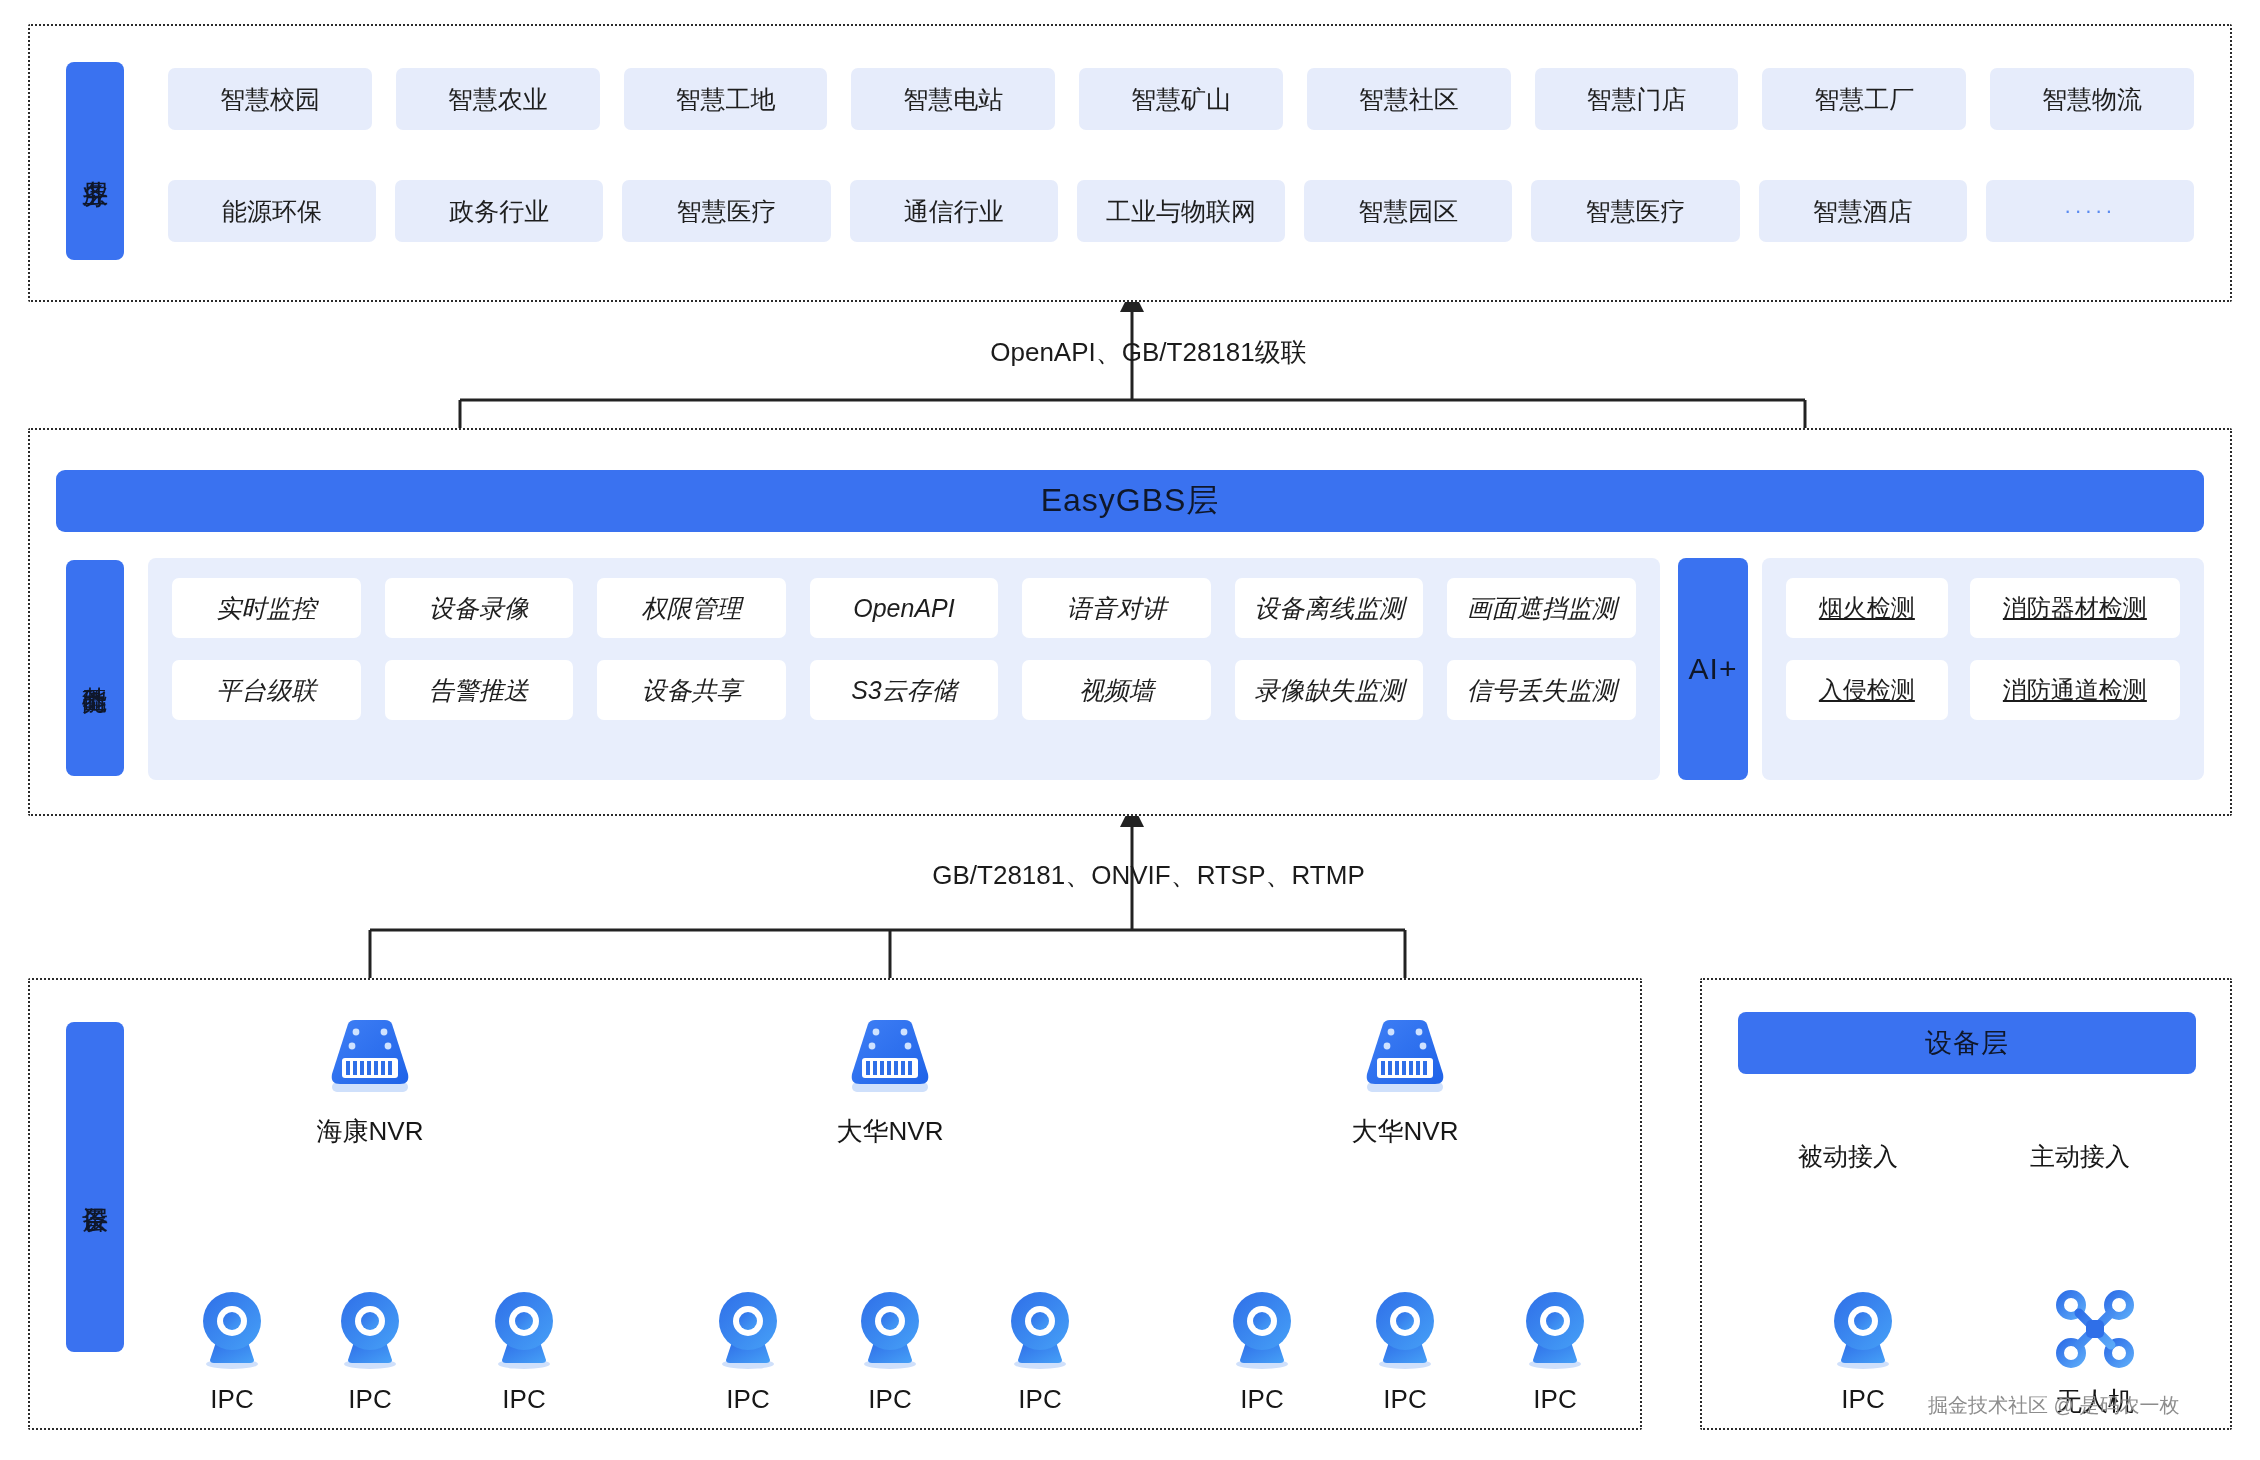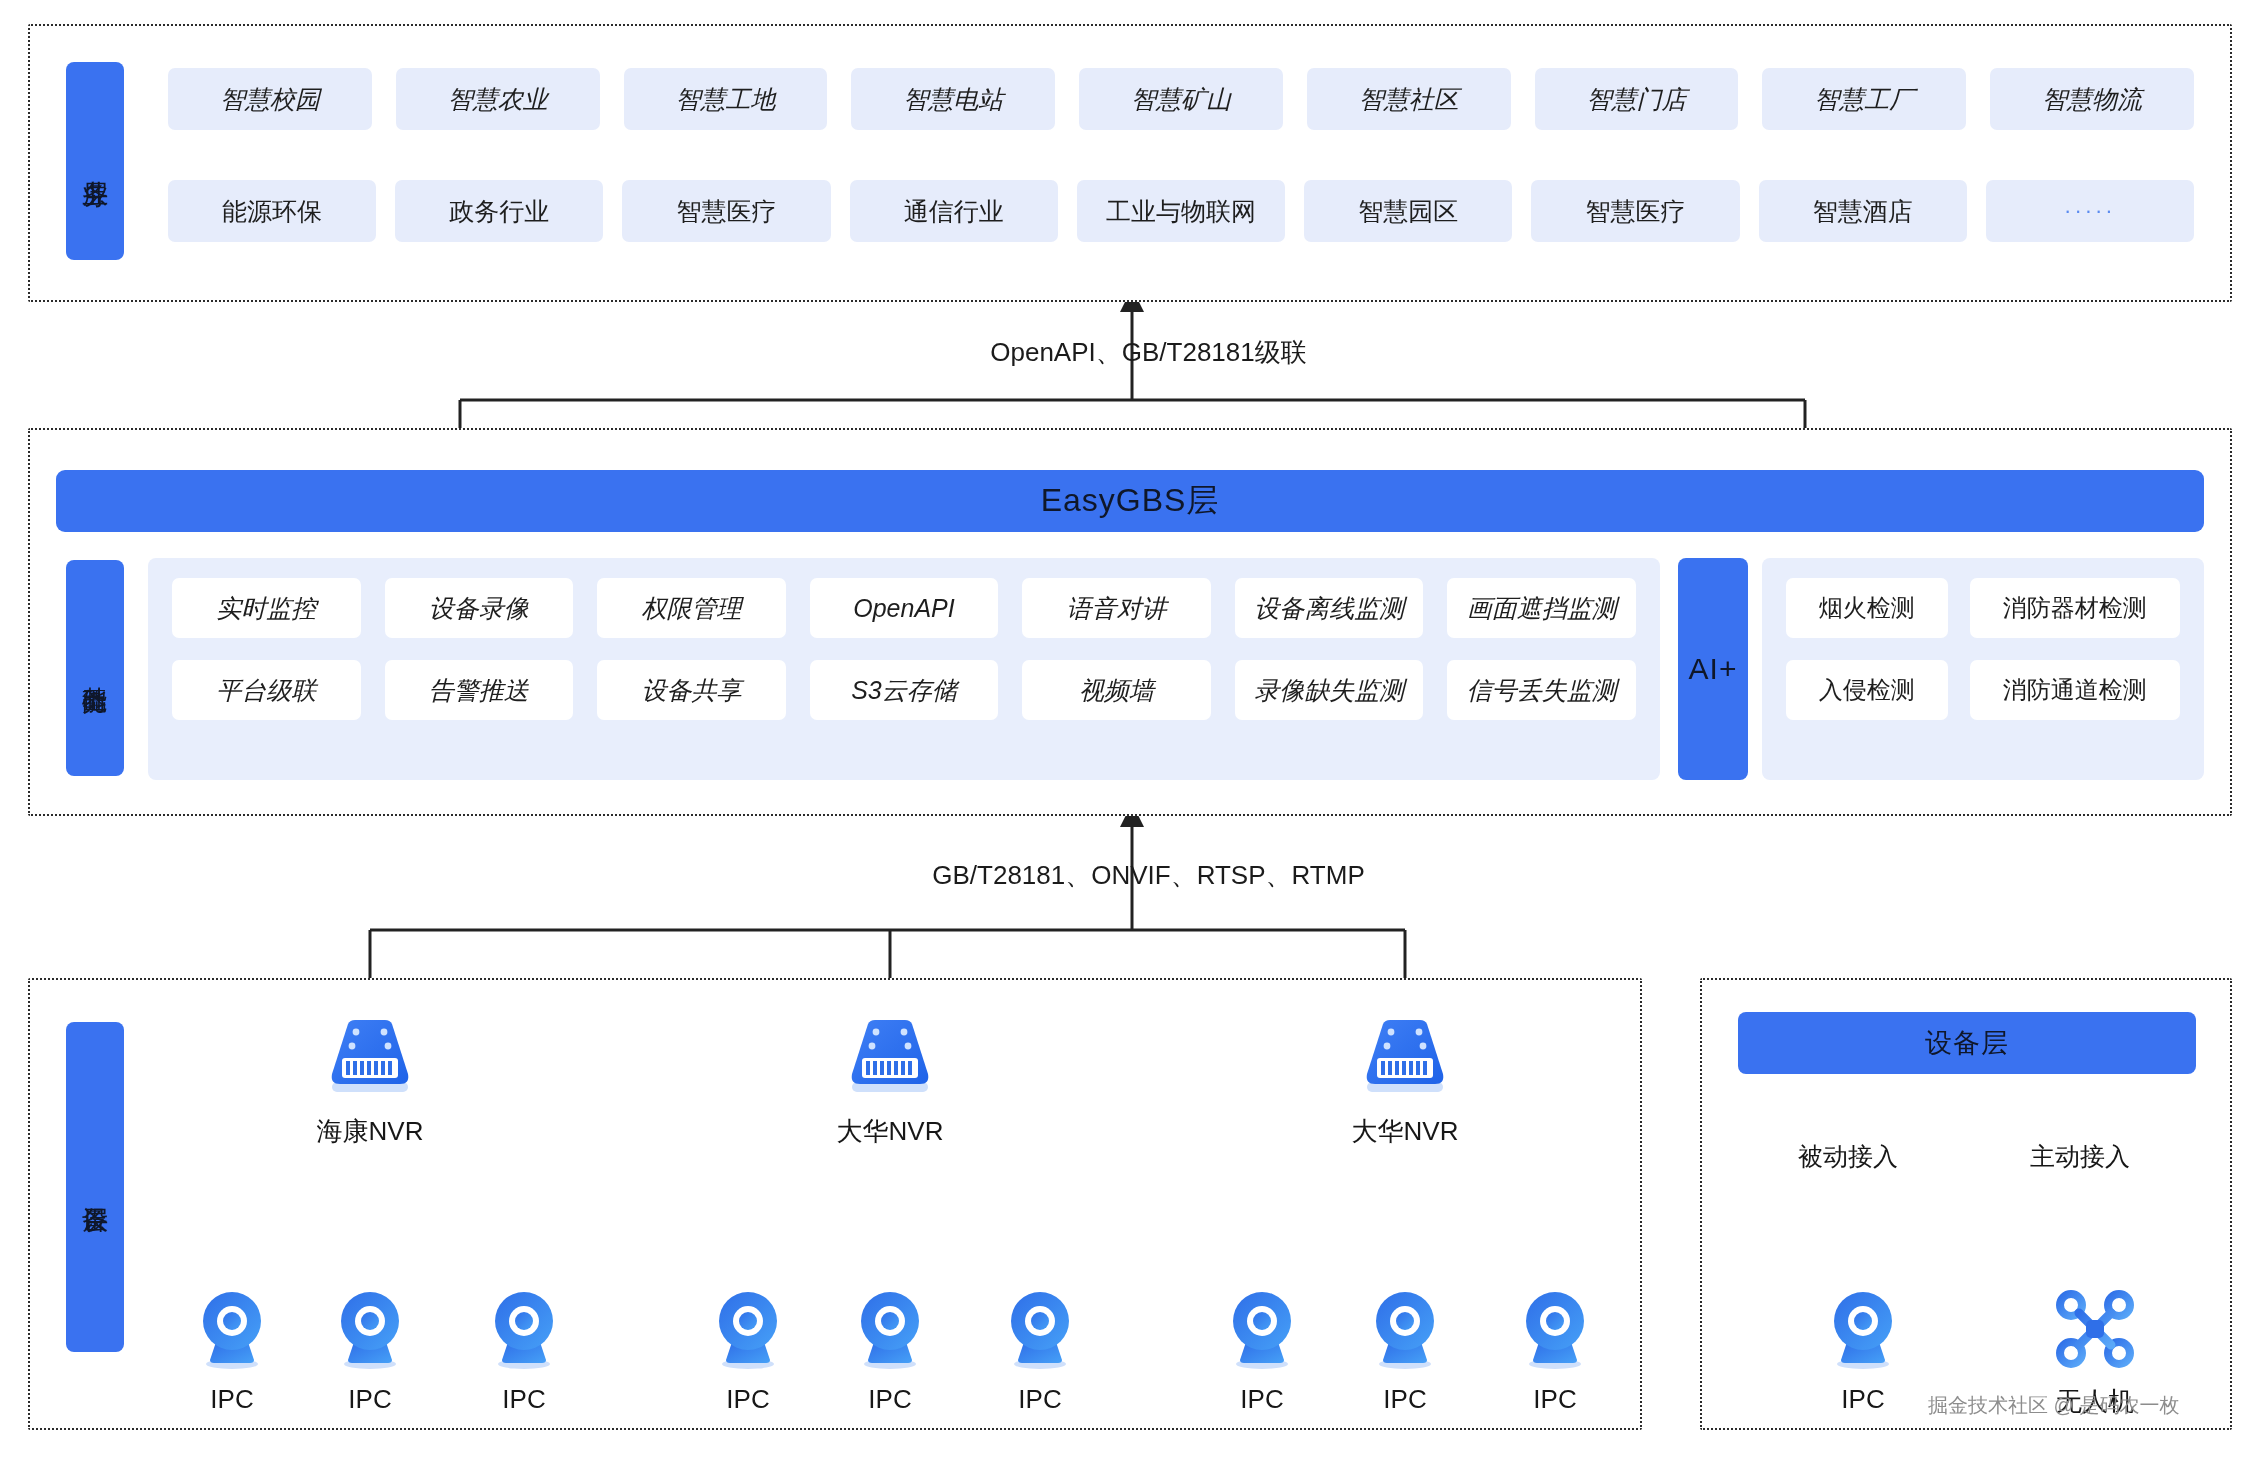--- a/index.html
+++ b/index.html
@@ -176,21 +176,21 @@
 
     <line x1="1863" y1="985" x2="1863" y2="1290"></line>
     <line x1="2095" y1="985" x2="2095" y2="1290"></line>
   </g>
 </svg>
 
 <div class="dashed-box" style="left:28px; top:24px; width:2204px; height:278px;"></div>
 
 <div class="vtab" style="left:66px; top:62px; width:58px; height:198px;">业务层</div>
 
-<div id="biz-row1" style="position:absolute; left:168px; top:68px; width:2026px; display:grid; grid-template-columns:repeat(9,1fr); gap:24px;font-style:italic;">
+<div id="biz-row1" style="position:absolute; left:168px; top:68px; width:2026px; display:grid; grid-template-columns:repeat(9,1fr); gap:24px;">
     <div class="chip">智慧校园</div>
     <div class="chip">智慧农业</div>
     <div class="chip">智慧工地</div>
     <div class="chip">智慧电站</div>
     <div class="chip">智慧矿山</div>
     <div class="chip">智慧社区</div>
     <div class="chip">智慧门店</div>
     <div class="chip">智慧工厂</div>
     <div class="chip">智慧物流</div>
   </div>
@@ -231,21 +231,21 @@
     <div class="wchip">S3云存储</div>
     <div class="wchip">视频墙</div>
     <div class="wchip">录像缺失监测</div>
     <div class="wchip">信号丢失监测</div>
   </div>
 
 <div class="vtab" style="left:1678px; top:558px; width:70px; height:222px; writing-mode:horizontal-tb; font-size:30px;">AI+</div>
 
 <div class="cap-panel" style="left:1762px; top:558px; width:442px; height:222px;"></div>
 
-<div id="ai-grid" class="ai-grid" style="left:1786px; top:578px; width:394px;">
+<div id="ai-grid" class="ai-grid" style="left:1786px; top:578px; width:394px;text-decoration:underline;">
     <div class="wchip" style="font-size: 24px;">烟火检测</div>
     <div class="wchip" style="font-size: 24px;">消防器材检测</div>
     <div class="wchip" style="font-size: 24px;">入侵检测</div>
     <div class="wchip" style="font-size: 24px;">消防通道检测</div>
   </div>
 
 <div class="conn-label" style="left:0; top:858px; width:2260px;">GB/T28181、ONVIF、RTSP、RTMP</div>
 
 <div class="dashed-box" style="left:28px; top:978px; width:1614px; height:452px;"></div>
 

